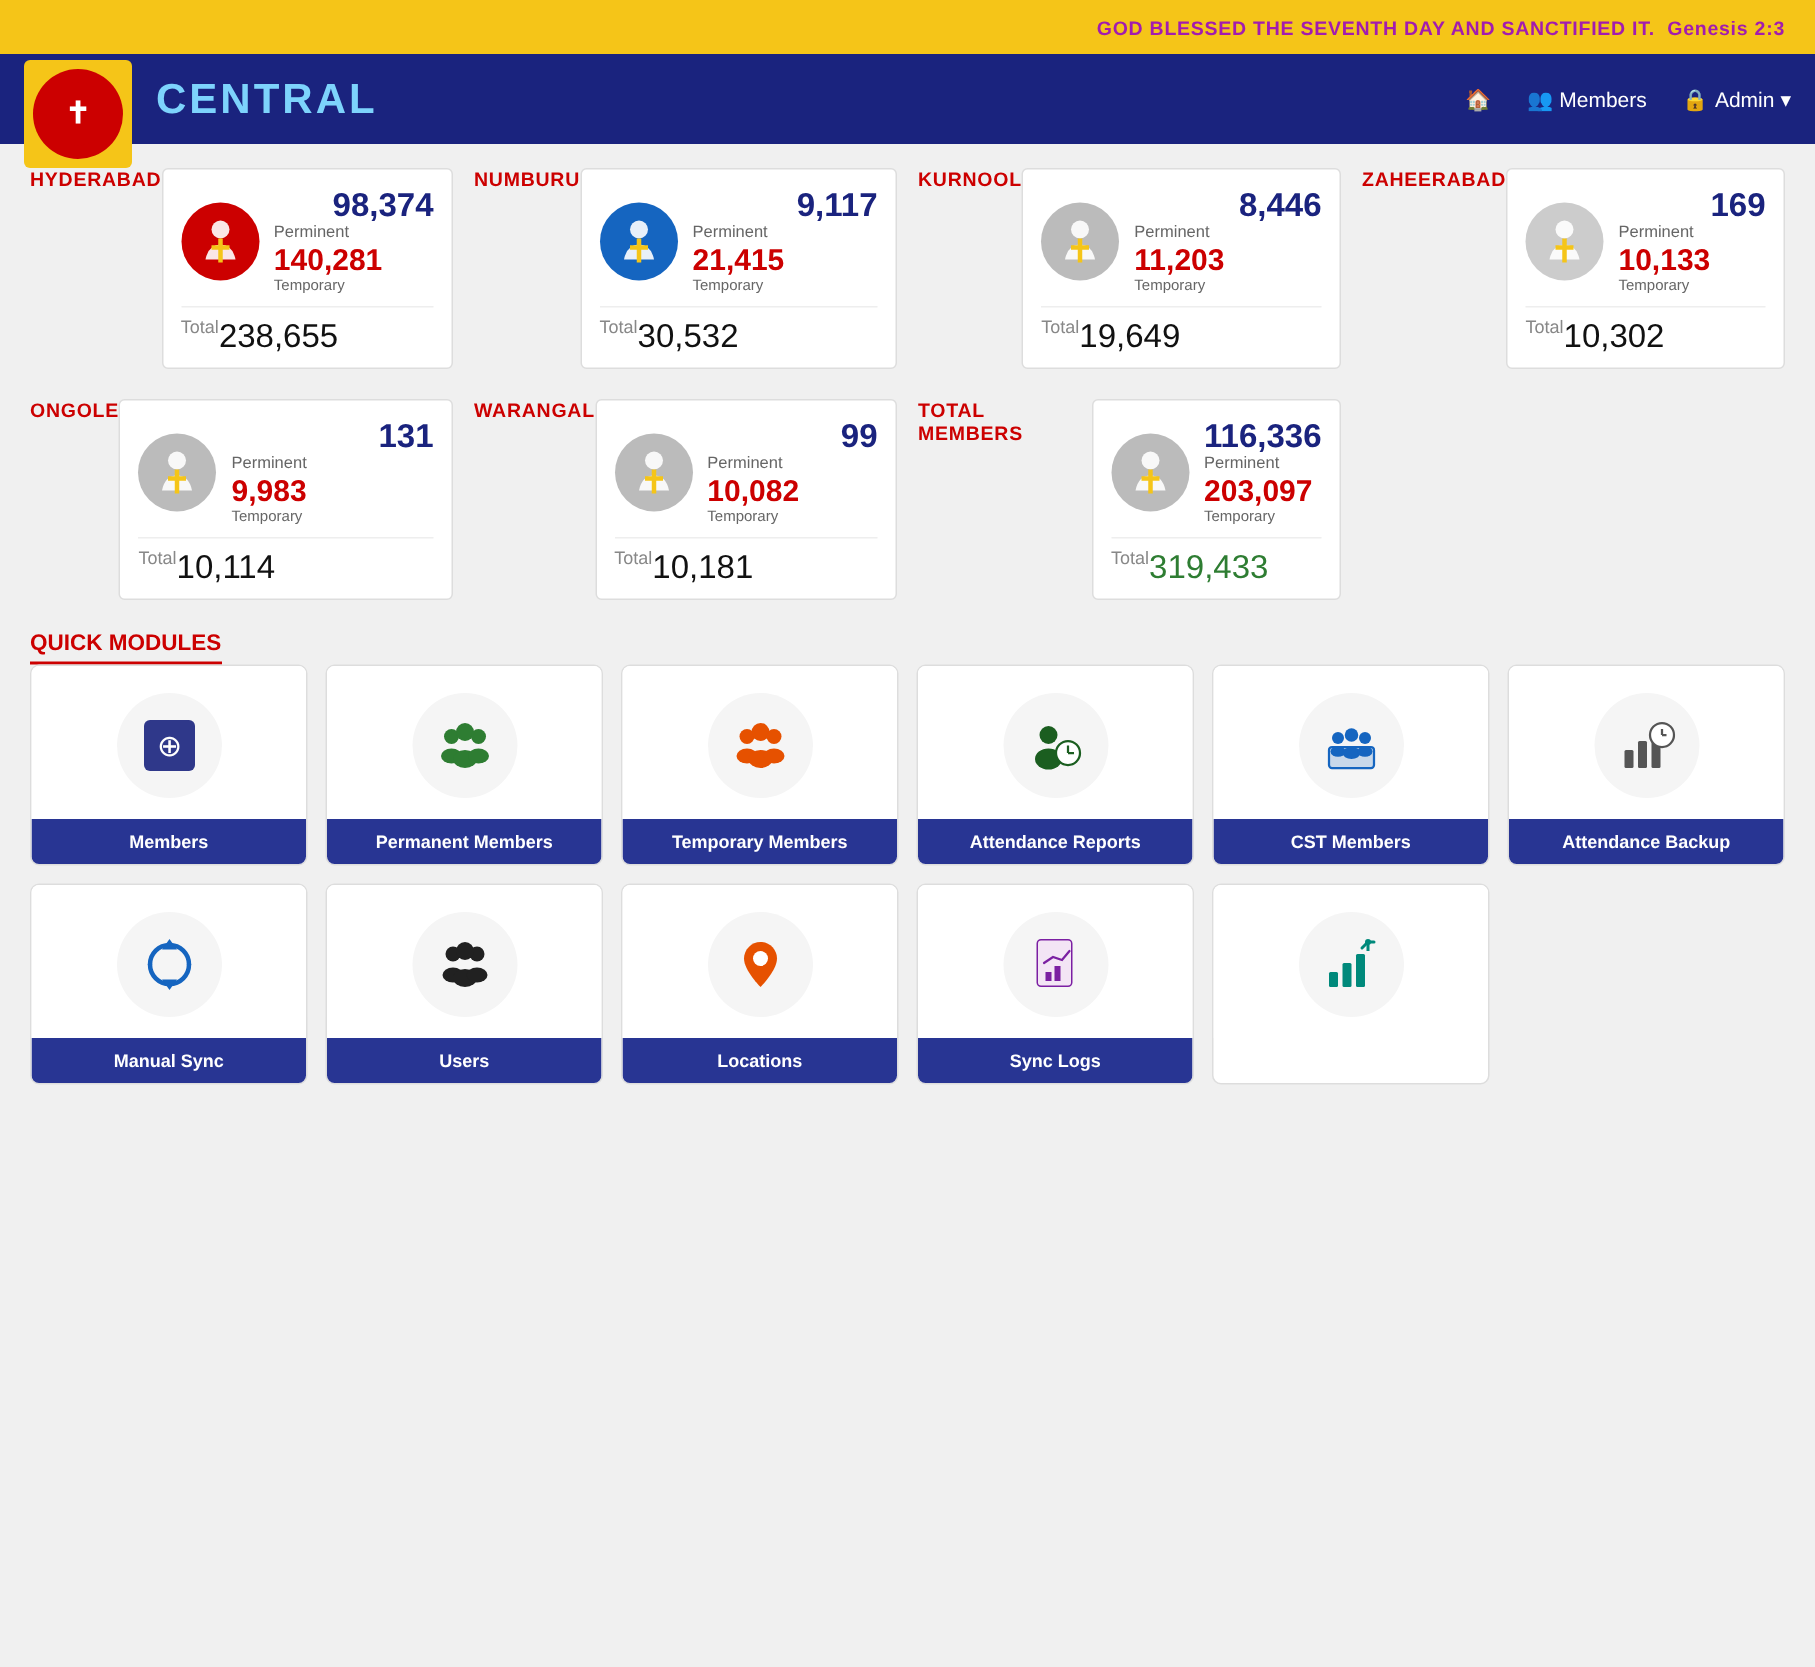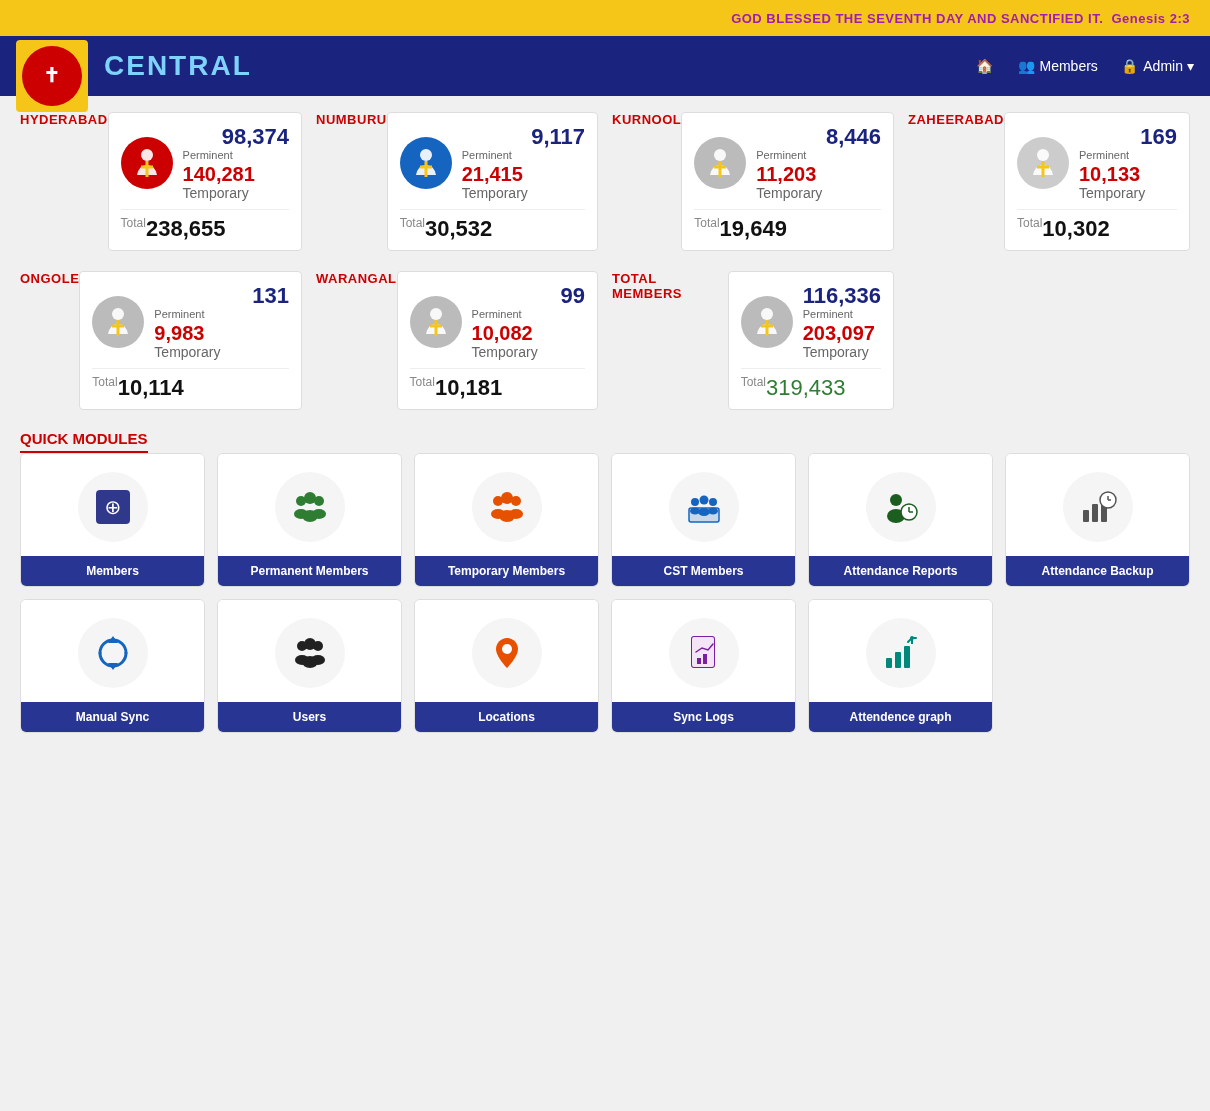--- a/index.html
+++ b/index.html
@@ -139,36 +139,36 @@
     }
     .stat-temp {
       color: #c00;
       font-size: 20px;
       font-weight: bold;
       margin-top: 2px;
       line-height: 1.1;
     }
     .stat-temp-label {
       color: #666;
-      font-size: 14px;
+      font-size: 10px;
     }
     .card-total {
       border-top: 1px solid #eee;
       padding-top: 6px;
       display: flex;
       align-items: flex-start;
       gap: 0;
     }
     .total-label {
       color: #888;
       font-size: 12px;
     }
     .total-value {
       font-size: 22px;
-      font-weight: bold;
+      font-weight: normal;
       color: #111;
     }
     .total-value-green { color: #2e7d32; font-size: 22px; font-weight: normal; }
 
     
     .quick-modules-title {
       font-size: 15px;
       font-weight: bold;
       color: #c00;
       border-bottom: 2px solid #c00;
@@ -491,50 +491,50 @@
           </div>
         </div>
         <div class="module-label-bar">Temporary Members</div>
       </div>
 
       <div class="module-card">
         <div class="module-icon-area">
           <div class="module-icon-circle">
             <svg viewBox="0 0 38 38" fill="none">
 
+              <circle cx="14" cy="12" r="6" fill="#1b5e20"></circle>
+              <ellipse cx="14" cy="28" rx="9" ry="7" fill="#1b5e20"></ellipse>
+              <circle cx="27" cy="24" r="8" fill="white" stroke="#1b5e20" stroke-width="1.5"></circle>
+              <line x1="27" y1="19" x2="27" y2="24" stroke="#1b5e20" stroke-width="1.5"></line>
+              <line x1="27" y1="24" x2="31" y2="24" stroke="#1b5e20" stroke-width="1.5"></line>
+            </svg>
+          </div>
+        </div>
+        <div class="module-label-bar">Attendance Reports</div>
+      </div>
+
+      <div class="module-card">
+        <div class="module-icon-area">
+          <div class="module-icon-circle">
+            <svg viewBox="0 0 38 38" fill="none">
+
               <rect x="4" y="20" width="30" height="14" rx="2" fill="#1565c0" opacity="0.2"></rect>
               <rect x="4" y="20" width="30" height="14" rx="2" stroke="#1565c0" stroke-width="1.5"></rect>
               <circle cx="10" cy="14" r="4" fill="#1565c0"></circle>
               <circle cx="19" cy="12" r="4.5" fill="#1565c0"></circle>
               <circle cx="28" cy="14" r="4" fill="#1565c0"></circle>
               <ellipse cx="10" cy="23" rx="5" ry="3.5" fill="#1565c0"></ellipse>
               <ellipse cx="19" cy="24" rx="6" ry="4" fill="#1565c0"></ellipse>
               <ellipse cx="28" cy="23" rx="5" ry="3.5" fill="#1565c0"></ellipse>
             </svg>
           </div>
         </div>
         <div class="module-label-bar">CST Members</div>
       </div>
 
-      <div class="module-card">
-        <div class="module-icon-area">
-          <div class="module-icon-circle">
-            <svg viewBox="0 0 38 38" fill="none">
-
-              <circle cx="14" cy="12" r="6" fill="#1b5e20"></circle>
-              <ellipse cx="14" cy="28" rx="9" ry="7" fill="#1b5e20"></ellipse>
-              <circle cx="27" cy="24" r="8" fill="white" stroke="#1b5e20" stroke-width="1.5"></circle>
-              <line x1="27" y1="19" x2="27" y2="24" stroke="#1b5e20" stroke-width="1.5"></line>
-              <line x1="27" y1="24" x2="31" y2="24" stroke="#1b5e20" stroke-width="1.5"></line>
-            </svg>
-          </div>
-        </div>
-        <div class="module-label-bar">Attendance Reports</div>
-      </div>
-
 
       <div class="module-card">
         <div class="module-icon-area">
           <div class="module-icon-circle">
             <svg viewBox="0 0 38 38" fill="none">
 
               <rect x="4" y="22" width="6" height="12" rx="1" fill="#555"></rect>
               <rect x="13" y="16" width="6" height="18" rx="1" fill="#555"></rect>
               <rect x="22" y="10" width="6" height="24" rx="1" fill="#555"></rect>
               <circle cx="29" cy="12" r="8" fill="white" stroke="#555" stroke-width="1.5"></circle>
@@ -616,18 +616,17 @@
 
               <rect x="4" y="24" width="6" height="10" rx="1" fill="#00897b"></rect>
               <rect x="13" y="18" width="6" height="16" rx="1" fill="#00897b"></rect>
               <rect x="22" y="12" width="6" height="22" rx="1" fill="#00897b"></rect>
               <polyline points="26,8 30,4 34,4" stroke="#00897b" stroke-width="2" fill="none" stroke-linecap="round"></polyline>
               <line x1="30" y1="4" x2="30" y2="10" stroke="#00897b" stroke-width="2"></line>
               <circle cx="30" cy="4" r="2" fill="#00897b"></circle>
             </svg>
           </div>
         </div>
-        <div class="module-label-bar">Attendence graph</div>
       </div>
 
     </div>
   </div>
 </div>
 
 </body></html>

